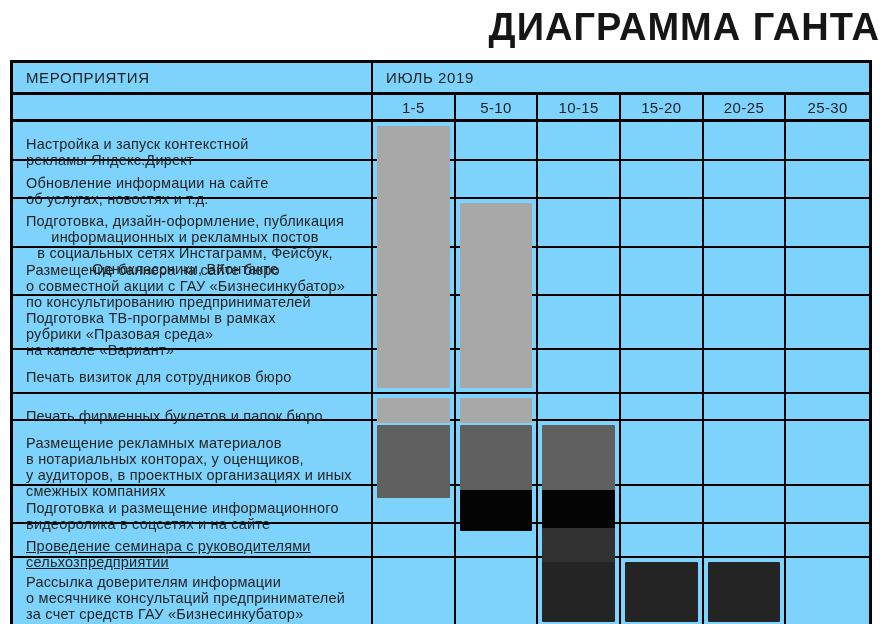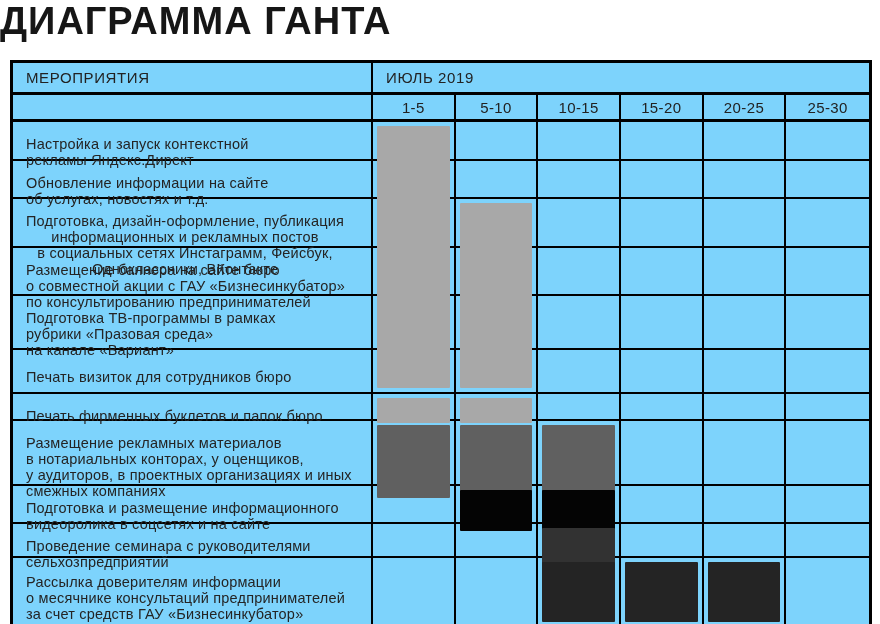--- a/index.html
+++ b/index.html
@@ -4,24 +4,25 @@
 <style>
   * { margin: 0; padding: 0; box-sizing: border-box; }
   html, body {
     width: 880px; height: 624px;
     background: #ffffff;
     font-family: "Liberation Sans", sans-serif;
     color: #1c1c1c;
     overflow: hidden;
   }
   .page-title {
-    text-align: left;
+    text-align: right;
     font-size: 38px;
     font-weight: 700;
     letter-spacing: 1px;
+    padding-top: 6px;
     height: 60px;
     color: #161616;
   }
   .gantt {
     margin-left: 10px;
     width: 862px;
     border: 3px solid #000;
     background: #7dd3fc;
   }
   .grid-row {
@@ -227,21 +228,21 @@
         <div class="cell bar-cell">
           <div class="bar" style="background: rgb(4, 4, 4);"></div>
         </div>
         <div class="cell bar-cell">
           <div class="bar" style="background: rgb(4, 4, 4);"></div>
         </div>
         <div class="cell bar-cell"></div>
         <div class="cell bar-cell"></div>
         <div class="cell bar-cell"></div>
       </div>
-      <div class="task-row grid-row" style="height: 34px;">
+      <div class="task-row grid-row" style="height: 34px; text-decoration: underline;">
         <div class="cell label-cell">Проведение семинара с руководителями
 сельхозпредприятий</div>
         <div class="cell bar-cell"></div>
         <div class="cell bar-cell"></div>
         <div class="cell bar-cell">
           <div class="bar" style="background: rgb(50, 50, 50);"></div>
         </div>
         <div class="cell bar-cell"></div>
         <div class="cell bar-cell"></div>
         <div class="cell bar-cell"></div>

